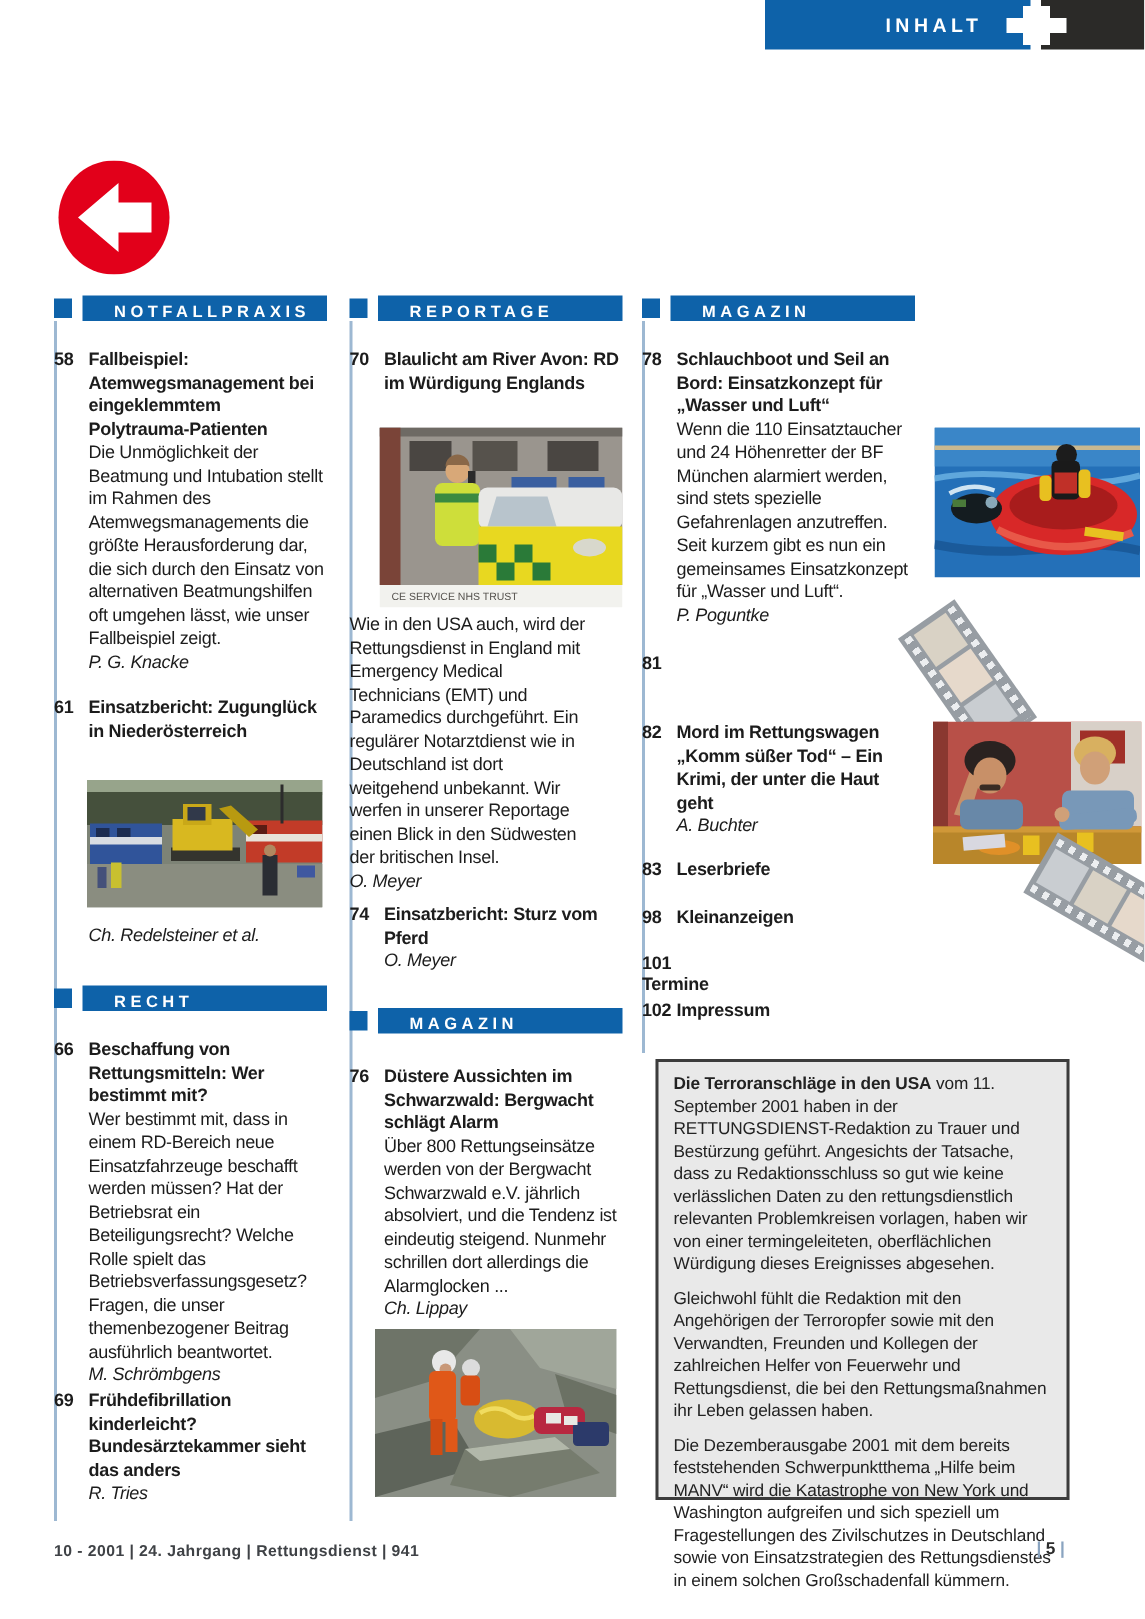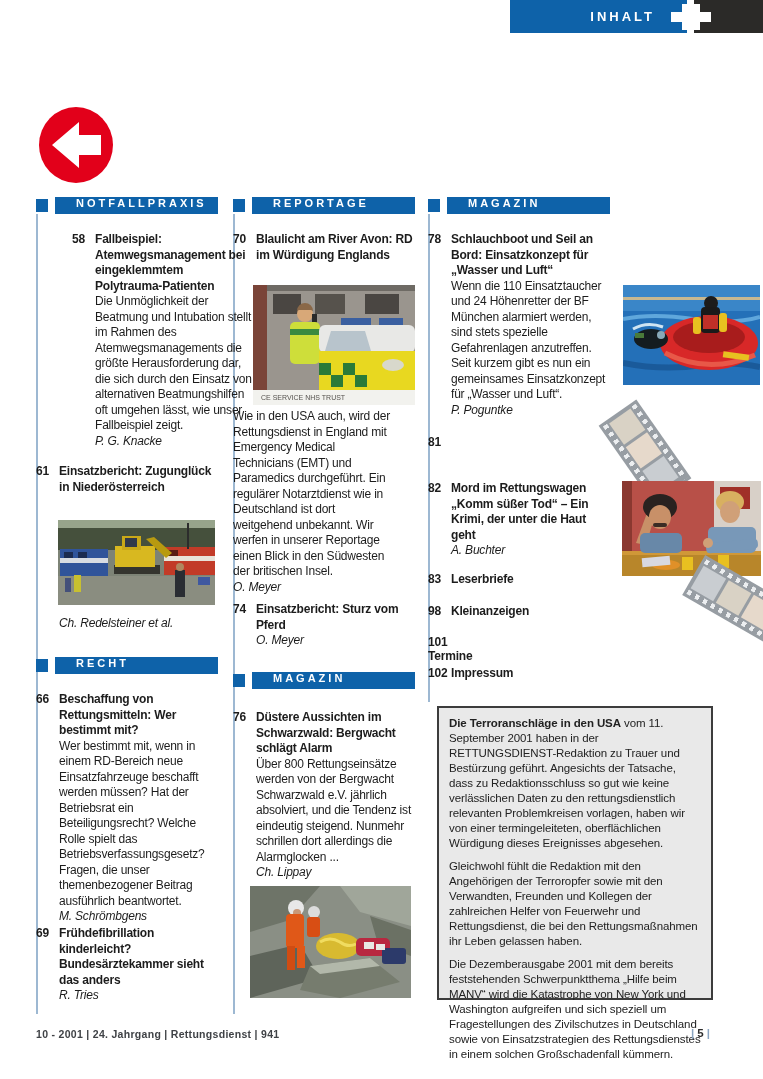--- a/index.html
+++ b/index.html
@@ -20,21 +20,21 @@
   .plus-h { position:absolute; left:671px; top:12px; width:40px; height:10px; background:#fff; }
   .plus-v { position:absolute; left:682px; top:4px; width:18px; height:26px; background:#fff; }
 
   
   .back-arrow { position:absolute; left:38px; top:107px; width:76px; height:76px; cursor:pointer; }
 
   
   .secbar { position:absolute; height:17px; display:flex; align-items:stretch; }
   .secbar .sq { width:12px; height:13px; align-self:center; background:#0e62a9; margin-right:7px; flex:none; }
   .secbar .main {
-    flex:1; background:#0e62a9; color:#fff; display:flex; align-items:flex-start;
+    flex:1; background:#0e62a9; color:#fff; display:flex; align-items:flex-end;
     padding-left:21px; font-size:11px; font-weight:bold; letter-spacing:3px;
   }
   .colrule { position:absolute; width:2px; background:#9db8d2; }
 
   
   .item { position:absolute; display:flex; width:182px; }
   .item .num { width:23px; flex:none; font-weight:bold; font-size:12px; letter-spacing:-0.2px; }
   .item .txt { width:157px; font-size:12px; line-height:15.5px; letter-spacing:-0.2px; }
   .item .title { font-weight:bold; }
   .item .body { font-weight:normal; }
@@ -121,21 +121,21 @@
         <span>RECHT</span>
       </span>
   </div>
   <div class="secbar" style="left:233px; top:672px; width:182px;">
     <span class="sq"></span>
     <span class="main">
         <span>MAGAZIN</span>
       </span>
   </div>
 
-  <div class="item" style="left:36px; top:232px;margin-left:36px;">
+  <div class="item" style="left:36px; top:232px;">
     <span class="num">58</span>
     <span class="txt">
       <div class="title">Fallbeispiel: Atemwegsmanagement bei eingeklemmtem Polytrauma-Patienten</div>
       <div class="body">Die Unmöglichkeit der Beatmung und Intubation stellt im Rahmen des Atemwegsmanagements die größte Herausforderung dar, die sich durch den Einsatz von alternativen Beatmungshilfen oft umgehen lässt, wie unser Fallbeispiel zeigt.</div>
       <div class="author">P. G. Knacke</div>
     </span>
   </div>
 
   <div class="item" style="left:36px; top:464px;">
     <span class="num">61</span>
@@ -174,21 +174,21 @@
     <span class="num"></span>
     <span class="txt">
         <div class="author">Ch. Redelsteiner et al.</div>
       </span>
   </div>
 
   <div class="item" style="left:36px; top:692px;">
     <span class="num">66</span>
     <span class="txt">
       <div class="title">Beschaffung von Rettungsmitteln: Wer bestimmt mit?</div>
-      <div class="body">Wer bestimmt mit, wenn in einem RD-Bereich neue Einsatzfahrzeuge beschafft werden müssen? Hat der Betriebsrat ein Beteiligungsrecht? Welche Rolle spielt das Betriebsverfassungsgesetz? Fragen, die unser themenbezogener Beitrag ausführlich beantwortet.</div>
+      <div class="body">Wer bestimmt mit, dass in einem RD-Bereich neue Einsatzfahrzeuge beschafft werden müssen? Hat der Betriebsrat ein Beteiligungsrecht? Welche Rolle spielt das Betriebsverfassungsgesetz? Fragen, die unser themenbezogener Beitrag ausführlich beantwortet.</div>
       <div class="author">M. Schrömbgens</div>
     </span>
   </div>
 
   <div class="item" style="left:36px; top:926px;">
     <span class="num">69</span>
     <span class="txt">
       <div class="title">Frühdefibrillation kinderleicht? Bundesärztekammer sieht das anders</div>
       <div class="author">R. Tries</div>
     </span>

